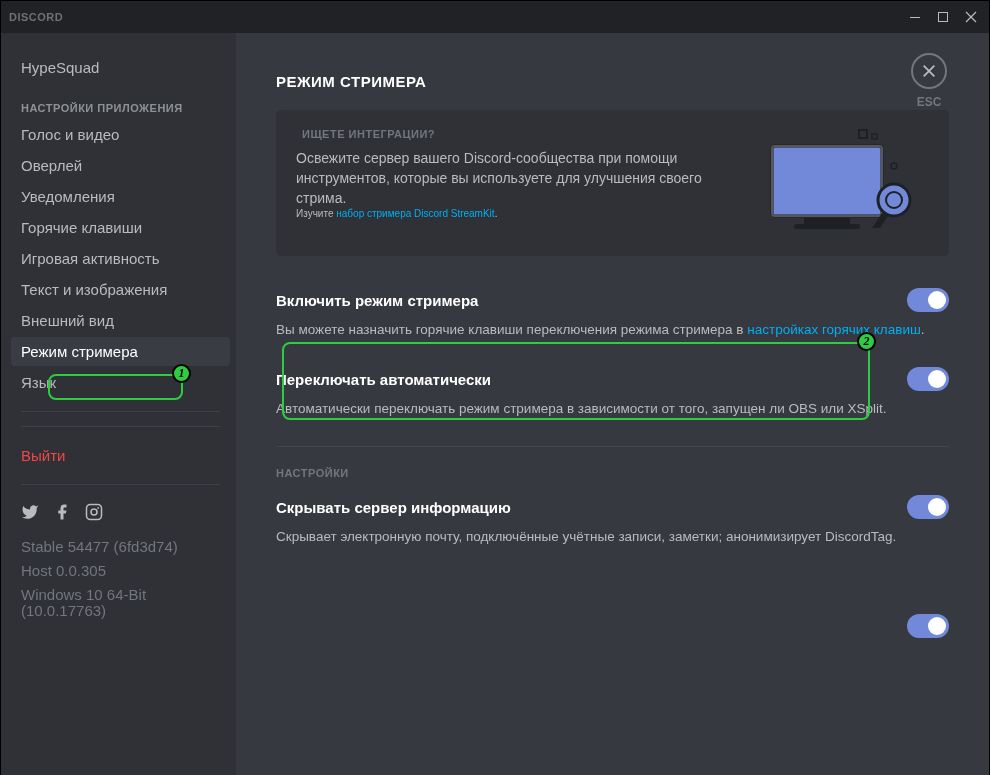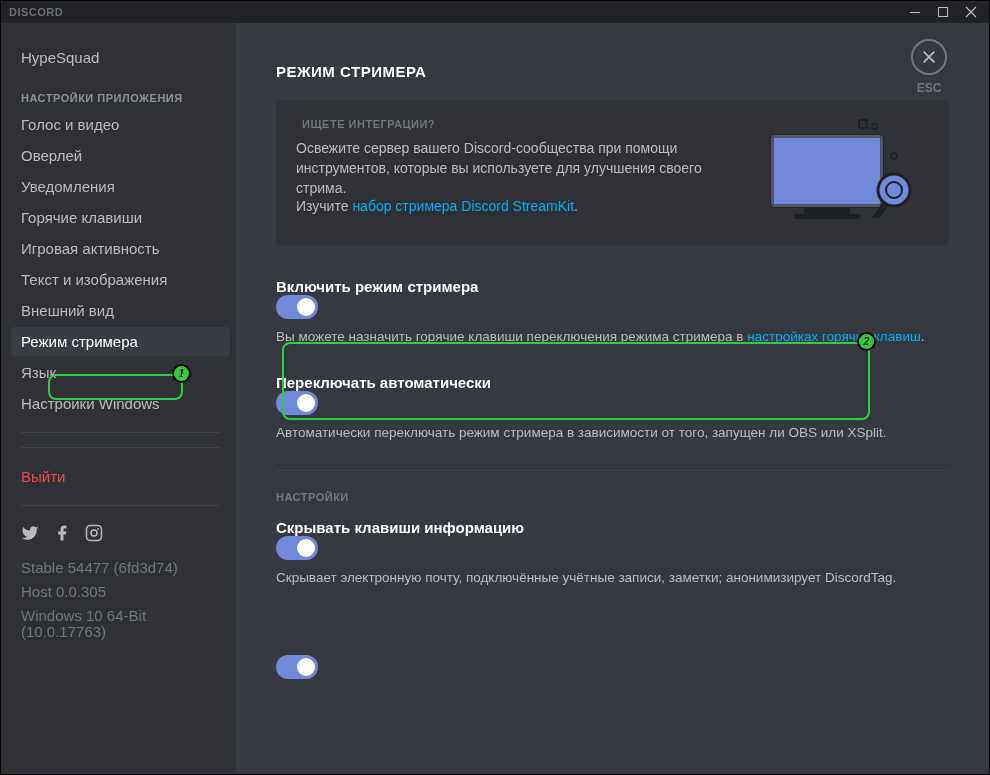--- a/index.html
+++ b/index.html
@@ -1,50 +1,50 @@
 <!DOCTYPE html>
 <html><head>
 <meta charset="utf-8">
 <style>
 * { margin: 0; padding: 0; box-sizing: border-box; }
 body { font-family: "Whitney", "Helvetica Neue", Helvetica, Arial, sans-serif; background: #fff; width: 990px; height: 775px; overflow: hidden; }
 .window { width: 990px; height: 775px; background: #36393f; border: 1px solid #000; position: relative; }
-.titlebar { height: 22px; background: #202225; display: flex; align-items: center; justify-content: space-between; padding: 0 4px 0 8px; }
+.titlebar { height: 32px; background: #202225; display: flex; align-items: center; justify-content: space-between; padding: 0 4px 0 8px; }
 .titlebar-title { color: #6e7175; font-size: 11px; font-weight: 700; letter-spacing: 0.5px; }
 .titlebar-controls { display: flex; gap: 0; }
 .titlebar-btn { width: 28px; height: 22px; display: flex; align-items: center; justify-content: center; color: #b9bbbe; cursor: pointer; }
 .titlebar-btn svg { width: 12px; height: 12px; }
 .content { display: flex; height: calc(100% - 22px); }
 .sidebar { width: 235px; background: #2f3136; padding: 20px 6px 20px 10px; overflow-y: auto; }
 .sidebar-item { padding: 6px 10px; color: #b9bbbe; font-size: 15px; border-radius: 4px; cursor: pointer; margin-bottom: 2px; }
 .sidebar-item.active { background: #393c43; color: #fff; }
 .sidebar-item.logout { color: #f04747; }
 .sidebar-header { padding: 18px 10px 6px 10px; color: #8e9297; font-size: 11px; font-weight: 700; letter-spacing: 0.5px; text-transform: uppercase; }
 .sidebar-divider { height: 1px; background: #3e4147; margin: 14px 10px; }
 .sidebar-socials { display: flex; gap: 14px; padding: 4px 10px 10px 10px; }
 .sidebar-socials svg { width: 18px; height: 18px; fill: #b9bbbe; }
 .sidebar-info { padding: 4px 10px; color: #72767d; font-size: 15px; line-height: 16px; }
 .main { flex: 1; background: #36393f; padding: 40px 40px 40px 40px; overflow-y: auto; position: relative; }
 .page-title { color: #fff; font-size: 15px; font-weight: 700; text-transform: uppercase; letter-spacing: 0.5px; margin-bottom: 20px; }
 .promo-box { background: #2f3136; border-radius: 5px; padding: 18px 20px; display: flex; gap: 20px; margin-bottom: 32px; }
 .promo-text { flex: 1; }
 .promo-heading { color: #72767d; font-size: 11px; font-weight: 700; text-transform: uppercase; letter-spacing: 0.5px; margin-bottom: 8px; padding-left: 6px; }
 .promo-body { color: #b9bbbe; font-size: 14px; line-height: 20px; margin-bottom: 0; }
-.promo-link-line { color: #b9bbbe; font-size: 14px; }
+.promo-link-line { color: #b9bbbe; font-size: 10px; }
 .link { color: #00aff4; }
 .promo-illus { width: 170px; display: flex; align-items: center; justify-content: center; }
 .setting-block { margin-bottom: 28px; }
-.setting-title-row { display: flex; justify-content: space-between; margin-bottom: 8px; flex-direction: column; }
+.setting-title-row { display: flex; align-items: center; justify-content: space-between; margin-bottom: 8px; }
 .setting-title { color: #fff; font-size: 15px; font-weight: 600; }
 .setting-desc { color: #b9bbbe; font-size: 13.5px; line-height: 19px; }
 .toggle { width: 42px; height: 24px; background: #7289da; border-radius: 12px; position: relative; cursor: pointer; flex-shrink: 0; }
 .toggle .knob { position: absolute; width: 18px; height: 18px; background: #fff; border-radius: 50%; top: 3px; right: 3px; }
 .section-divider { height: 1px; background: #42454a; margin: 28px 0 20px 0; }
 .section-header { color: #72767d; font-size: 11px; font-weight: 700; text-transform: uppercase; letter-spacing: 0.5px; margin-bottom: 16px; }
-.esc-btn { position: absolute; top: 38px; right: 42px; text-align: center; cursor: pointer; }
+.esc-btn { position: absolute; top: 52px; right: 42px; text-align: center; cursor: pointer; }
 .esc-circle { width: 36px; height: 36px; border: 2px solid #72767d; border-radius: 50%; display: flex; align-items: center; justify-content: center; margin-bottom: 6px; }
 .esc-circle svg { width: 16px; height: 16px; stroke: #b9bbbe; }
 .esc-label { color: #72767d; font-size: 12px; font-weight: 600; }
 .annot { position: absolute; border: 2px solid #2ecc40; border-radius: 8px; pointer-events: none; }
 .annot-badge { position: absolute; width: 19px; height: 19px; background: #2ecc40; border: 2px solid #000; border-radius: 50%; color: #000; font-size: 12px; font-weight: 800; font-style: italic; display: flex; align-items: center; justify-content: center; font-family: Georgia, serif; }
 .main::-webkit-scrollbar, .sidebar::-webkit-scrollbar { width: 8px; }
 .main::-webkit-scrollbar-track, .sidebar::-webkit-scrollbar-track { background: #2e3338; }
 .main::-webkit-scrollbar-thumb, .sidebar::-webkit-scrollbar-thumb { background: #202225; border-radius: 4px; }
 </style>
 </head>
@@ -78,21 +78,20 @@
       <div class="sidebar-header">НАСТРОЙКИ ПРИЛОЖЕНИЯ</div>
       <div class="sidebar-item">Голос и видео</div>
       <div class="sidebar-item">Оверлей</div>
       <div class="sidebar-item">Уведомления</div>
       <div class="sidebar-item">Горячие клавиши</div>
       <div class="sidebar-item">Игровая активность</div>
       <div class="sidebar-item">Текст и изображения</div>
       <div class="sidebar-item">Внешний вид</div>
       <div class="sidebar-item active">Режим стримера</div>
       <div class="sidebar-item">Язык</div>
-      <div class="sidebar-item">Настройки Windows</div>
       <div class="sidebar-divider"></div>
       <div class="sidebar-divider"></div>
       <div class="sidebar-item logout">Выйти</div>
       <div class="sidebar-divider"></div>
       <div class="sidebar-socials">
         <span><svg viewBox="0 0 24 24">
               <path d="M23 3a10.9 10.9 0 01-3.14 1.53 4.48 4.48 0 00-7.86 3v1A10.66 10.66 0 013 4s-4 9 5 13a11.64 11.64 0 01-7 2c9 5 20 0 20-11.5a4.5 4.5 0 00-.08-.83A7.72 7.72 0 0023 3z"></path>
             </svg></span>
         <span><svg viewBox="0 0 24 24">
               <path d="M18 2h-3a5 5 0 00-5 5v3H7v4h3v8h4v-8h3l1-4h-4V7a1 1 0 011-1h3z"></path>
@@ -155,21 +154,21 @@
             </div>
         </div>
         <div class="setting-desc">Автоматически переключать режим стримера в зависимости от того, запущен ли OBS или XSplit.</div>
       </div>
 
       <div class="section-divider"></div>
       <div class="section-header">НАСТРОЙКИ</div>
 
       <div class="setting-block">
         <div class="setting-title-row">
-          <div class="setting-title">Скрывать клавиши информацию</div>
+          <div class="setting-title">Скрывать сервер информацию</div>
           <div class="toggle">
               <div class="knob"></div>
             </div>
         </div>
         <div class="setting-desc">Скрывает электронную почту, подключённые учётные записи, заметки; анонимизирует DiscordTag.</div>
       </div>
 
       <div style="height:40px"></div>
       <div class="setting-block">
         <div class="setting-title-row">

